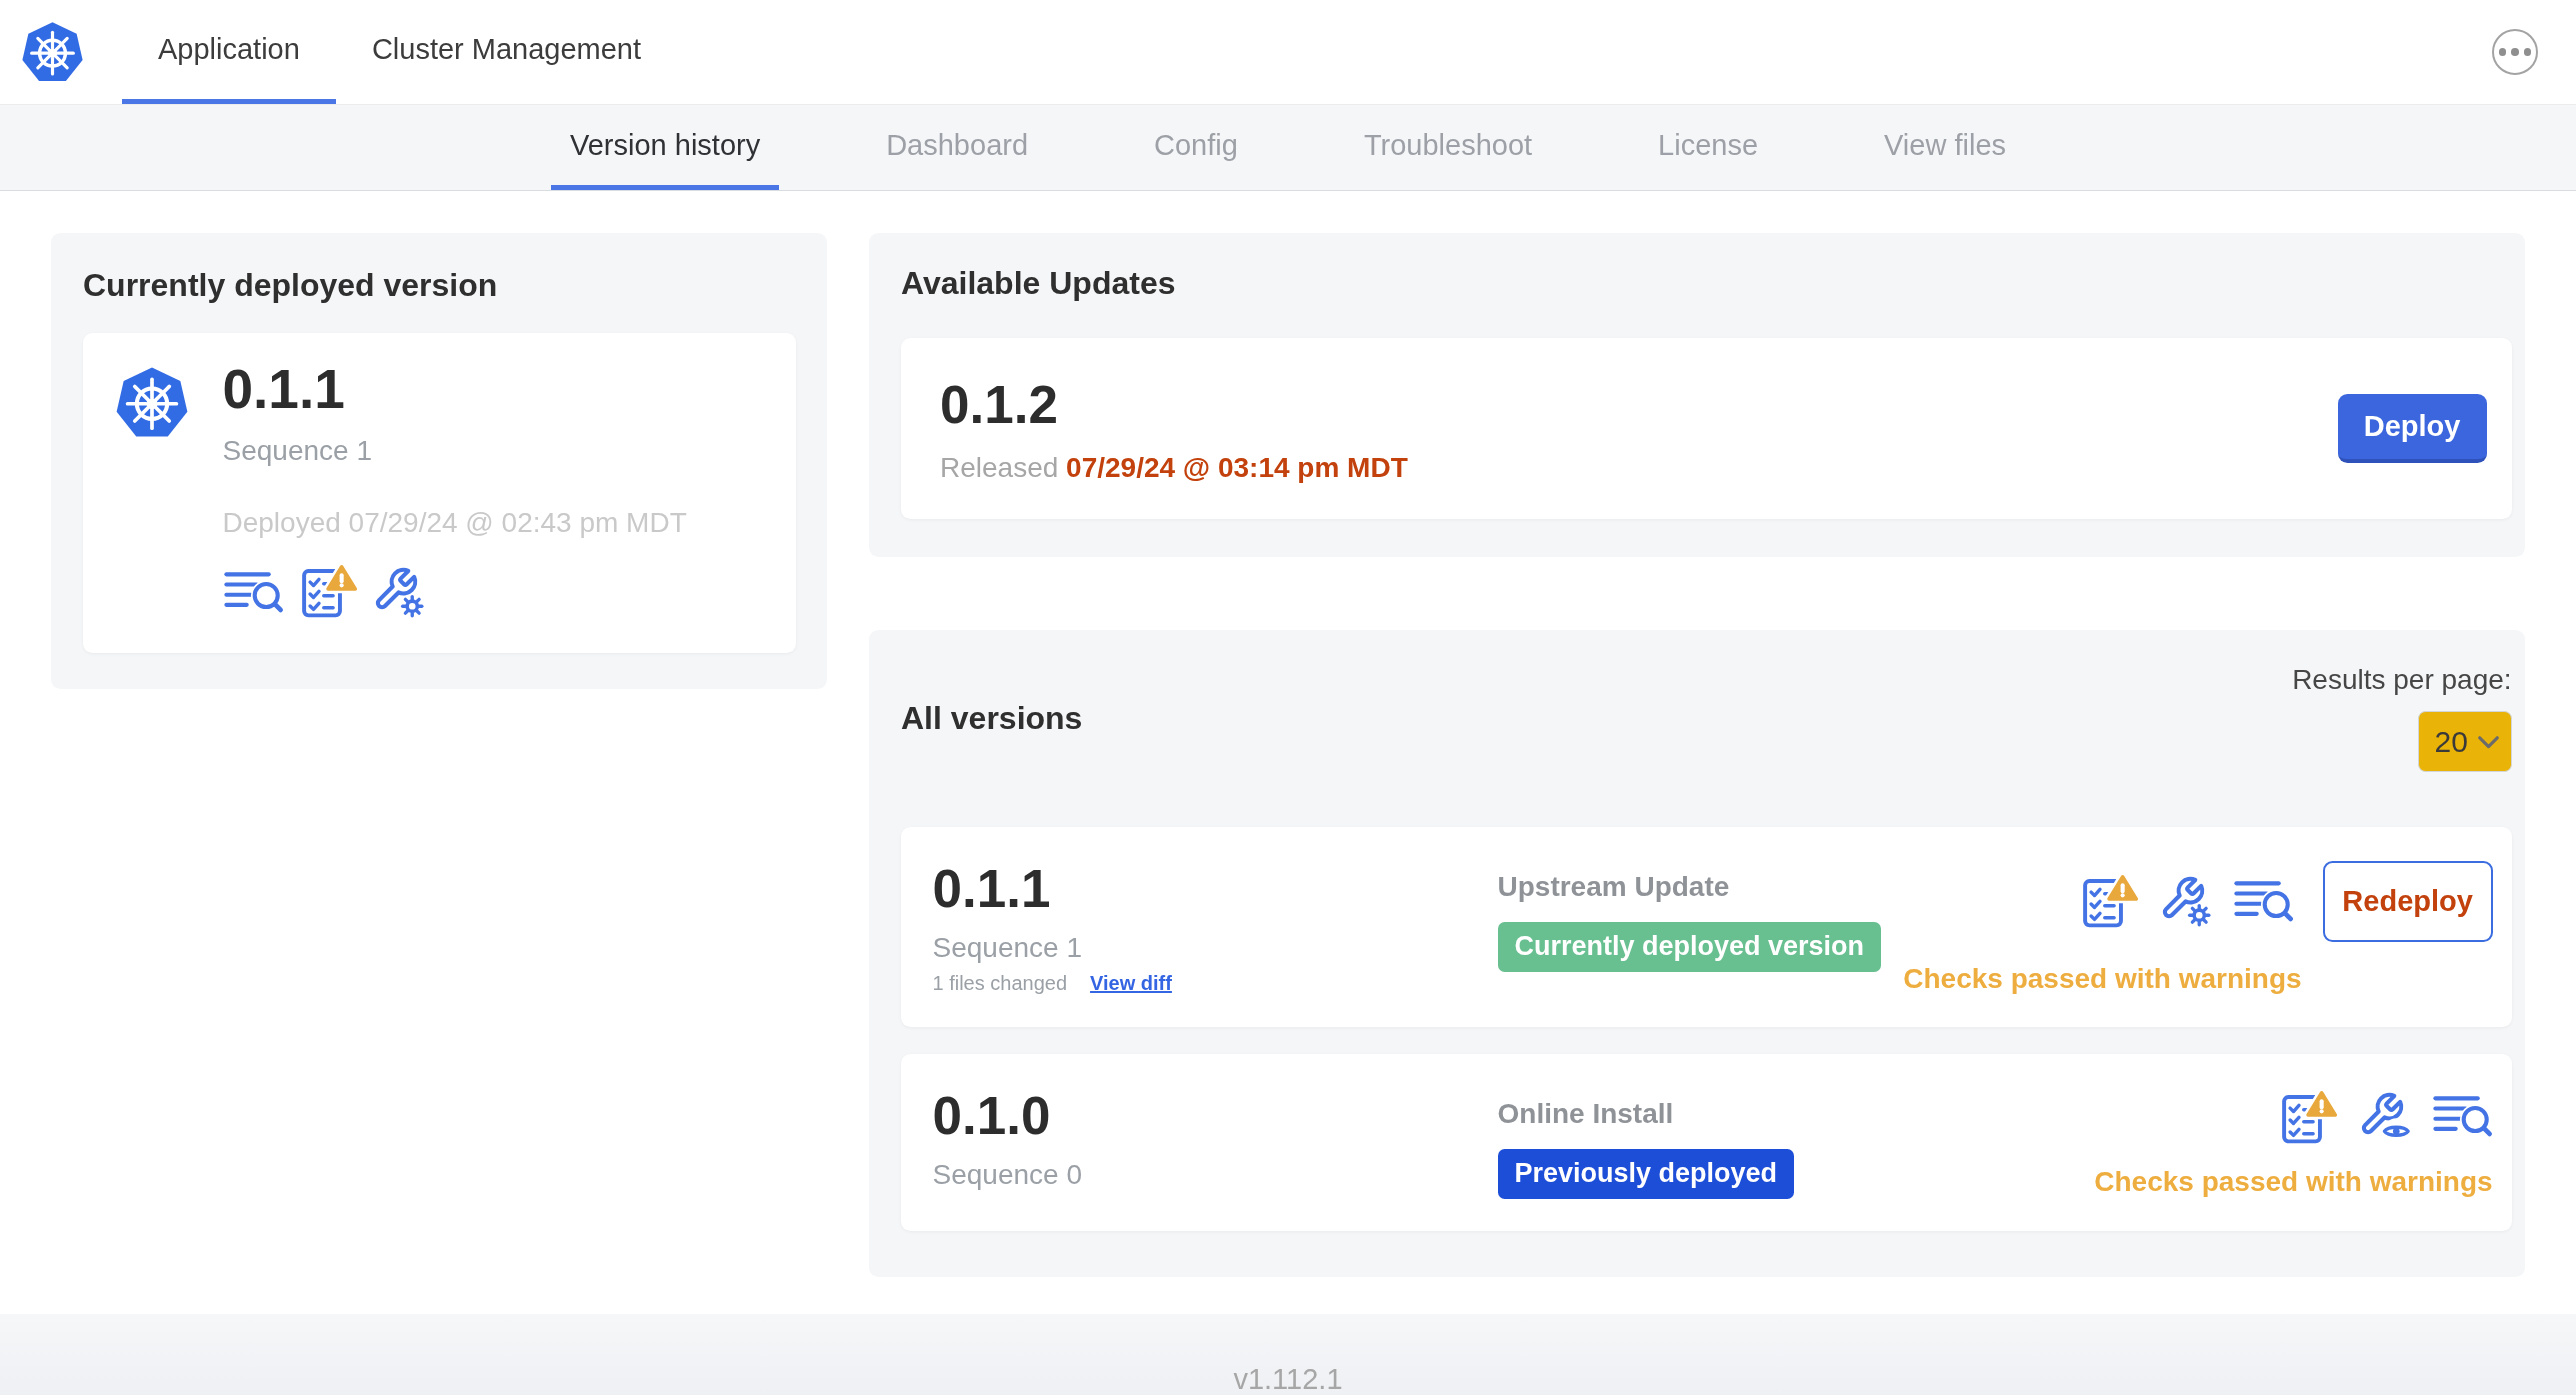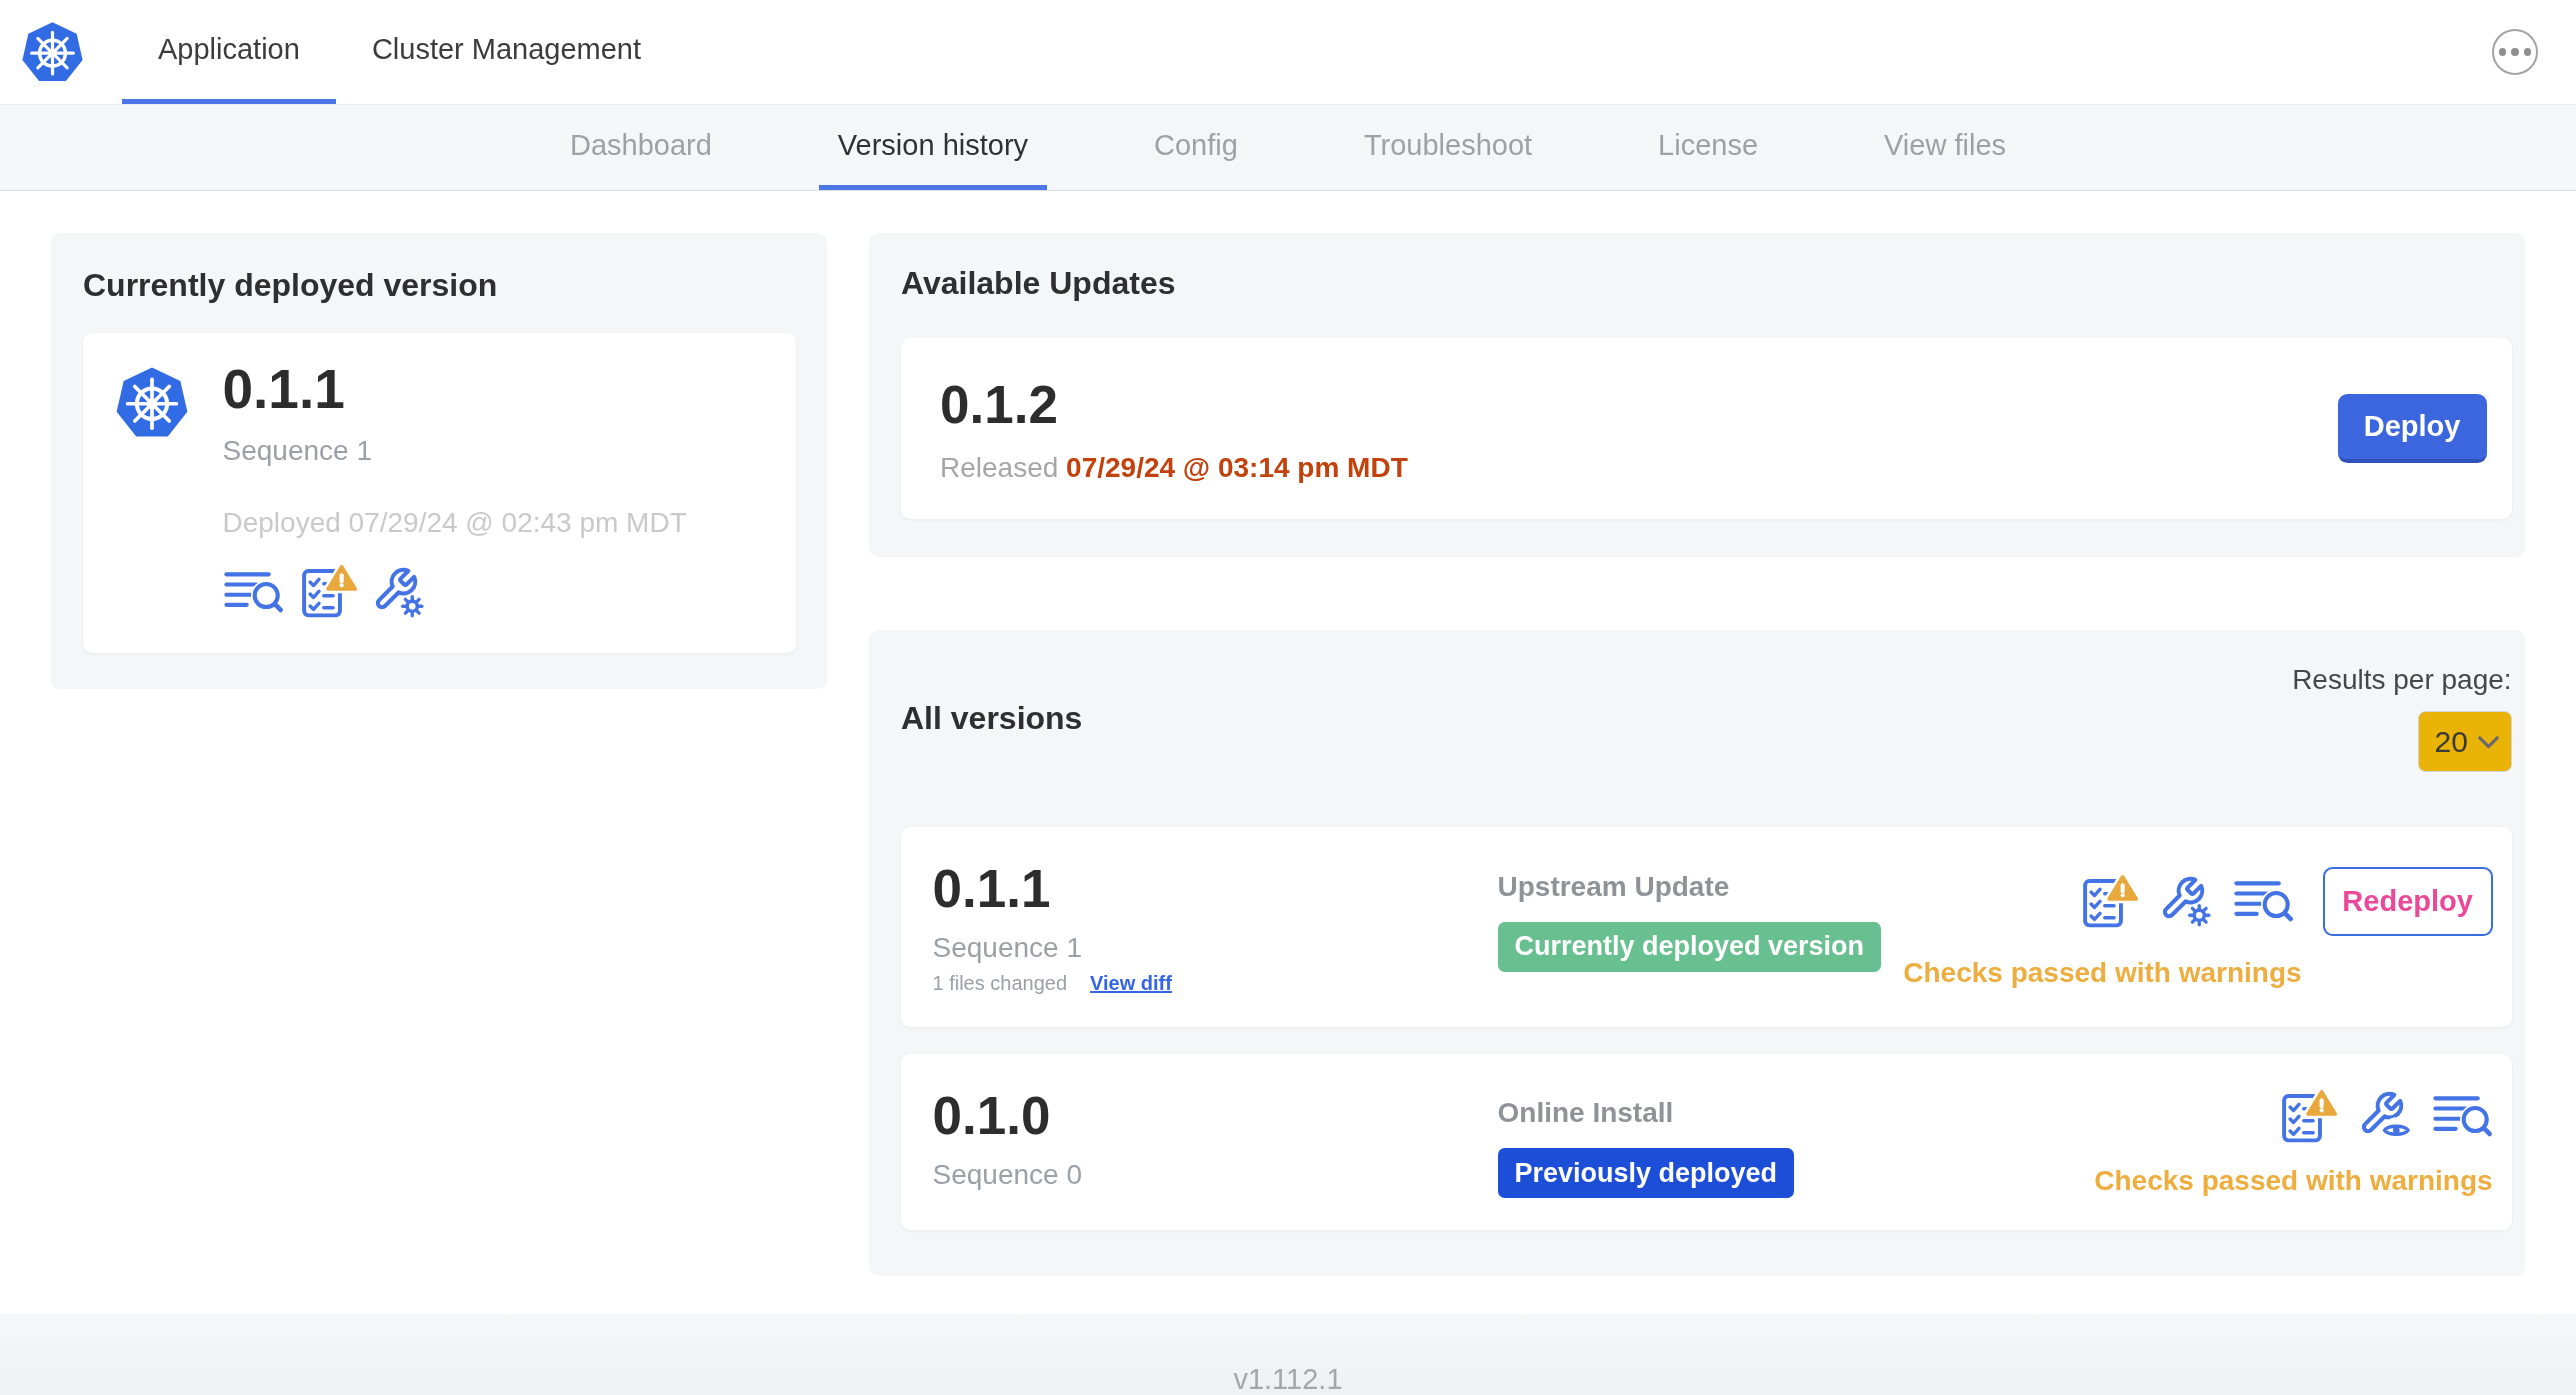--- a/index.html
+++ b/index.html
@@ -85,22 +85,22 @@
   .vsource { font-size: 28px; font-weight: 700; color: #8f9398; }
   .badge {
     display: inline-block; margin-top: 19px; font-size: 27px; font-weight: 700;
     color: #fff; padding: 9.5px 17px; border-radius: 6.7px; white-space: nowrap;
   }
   .badge.green { background: #68bf90; }
   .badge.gray  { background: #1d4ed8; }
   .vcol-c { display: flex; flex-direction: column; align-items: flex-end; justify-content: center; }
   .actions { display: flex; align-items: center; gap: 21px; }
   .redeploy {
-    width: 170px; height: 69px; background: #fff; border: 2.9px solid #3b6ce0; border-radius: 9.5px;
-    color: #ec4899; font-weight: 700; font-size: 29px; font-family: inherit; cursor: pointer; margin-left: 7.6px;
+    width: 170px; height: 81px; background: #fff; border: 2.9px solid #3b6ce0; border-radius: 9.5px;
+    color: #c2410c; font-weight: 700; font-size: 29px; font-family: inherit; cursor: pointer; margin-left: 7.6px;
   }
   .checks { margin-top: 21px; font-size: 28px; font-weight: 700; color: #eead3f; }
   .checks.offset { margin-right: 191px; }
   
   .footer {
     height: 82px; background: linear-gradient(180deg, #f6f7f9 0%, #eef0f3 100%);
     display: flex; align-items: flex-end; justify-content: center;
     font-size: 29px; color: #a6a6a6;
   }
 </style>
@@ -190,25 +190,25 @@
     </div>
   </nav>
   <div class="more-btn">
     <i></i>
       <i></i>
       <i></i>
   </div>
 </header>
 
 <nav class="subnav">
-  <div class="sub-tab">
-      <span>Dashboard</span>
-    </div>
   <div class="sub-tab active">
       <span>Version history</span>
+    </div>
+  <div class="sub-tab">
+      <span>Dashboard</span>
     </div>
   <div class="sub-tab">
       <span>Config</span>
     </div>
   <div class="sub-tab">
       <span>Troubleshoot</span>
     </div>
   <div class="sub-tab">
       <span>License</span>
     </div>

